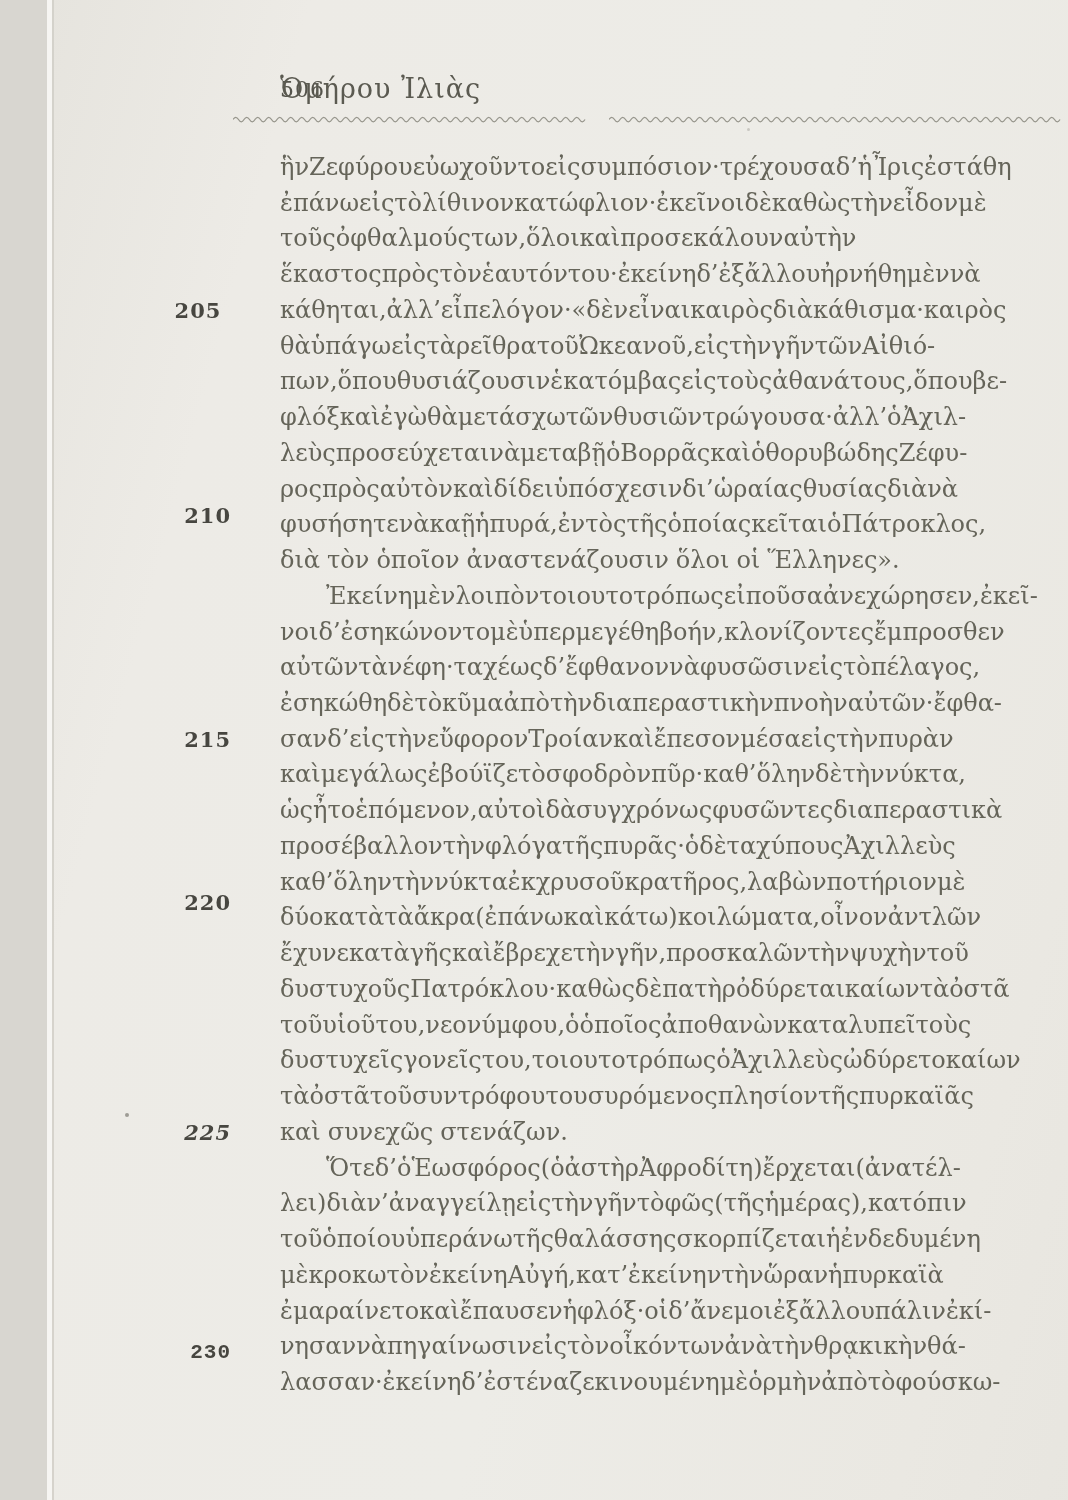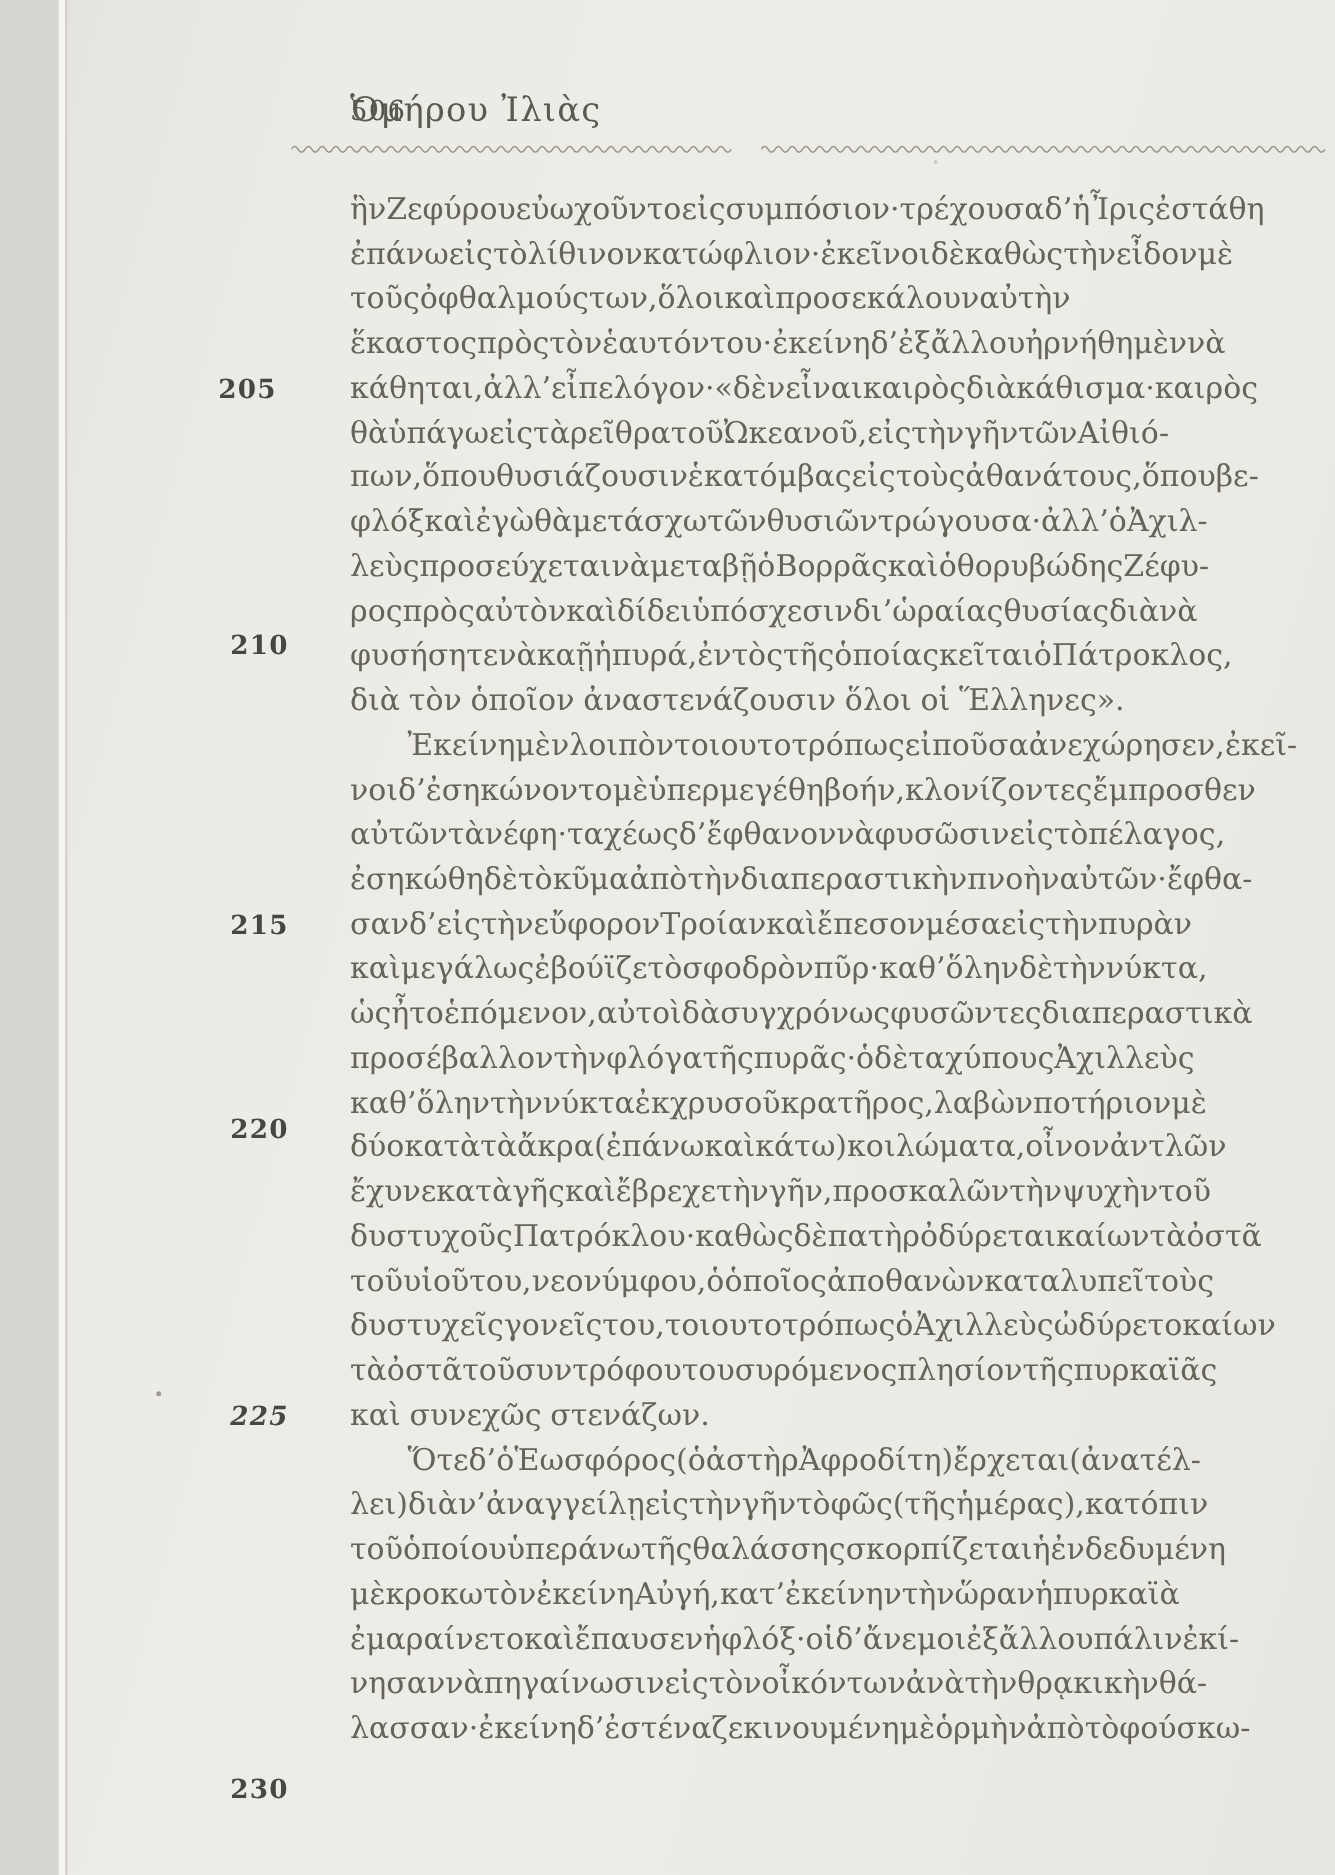--- a/index.html
+++ b/index.html
@@ -468,14 +468,14 @@
     </div>
 
   <div class="speck" style="left:78px;top:1113px;width:4px;height:4px;"></div>
   <div class="speck" style="left:237px;top:199px;width:3px;height:3px;opacity:.5;"></div>
   <div class="speck" style="left:700px;top:128px;width:3px;height:3px;opacity:.45;"></div>
 <div class="verse-num" style="top: 292.96px; text-align: center;">205</div>
     <div class="verse-num" style="top: 498.4px;">210</div>
     <div class="verse-num" style="top: 721.84px;">215</div>
     <div class="verse-num" style="top: 885px;">220</div>
     <div class="verse-num" style="top: 1114.98px; font-style: italic;">225</div>
-    <div class="verse-num" style="top: 1413px;">230</div>
+    <div class="verse-num" style="top: 1335px; font-family: Liberation Mono, monospace;">230</div>
   </div>
 
 </body></html>

